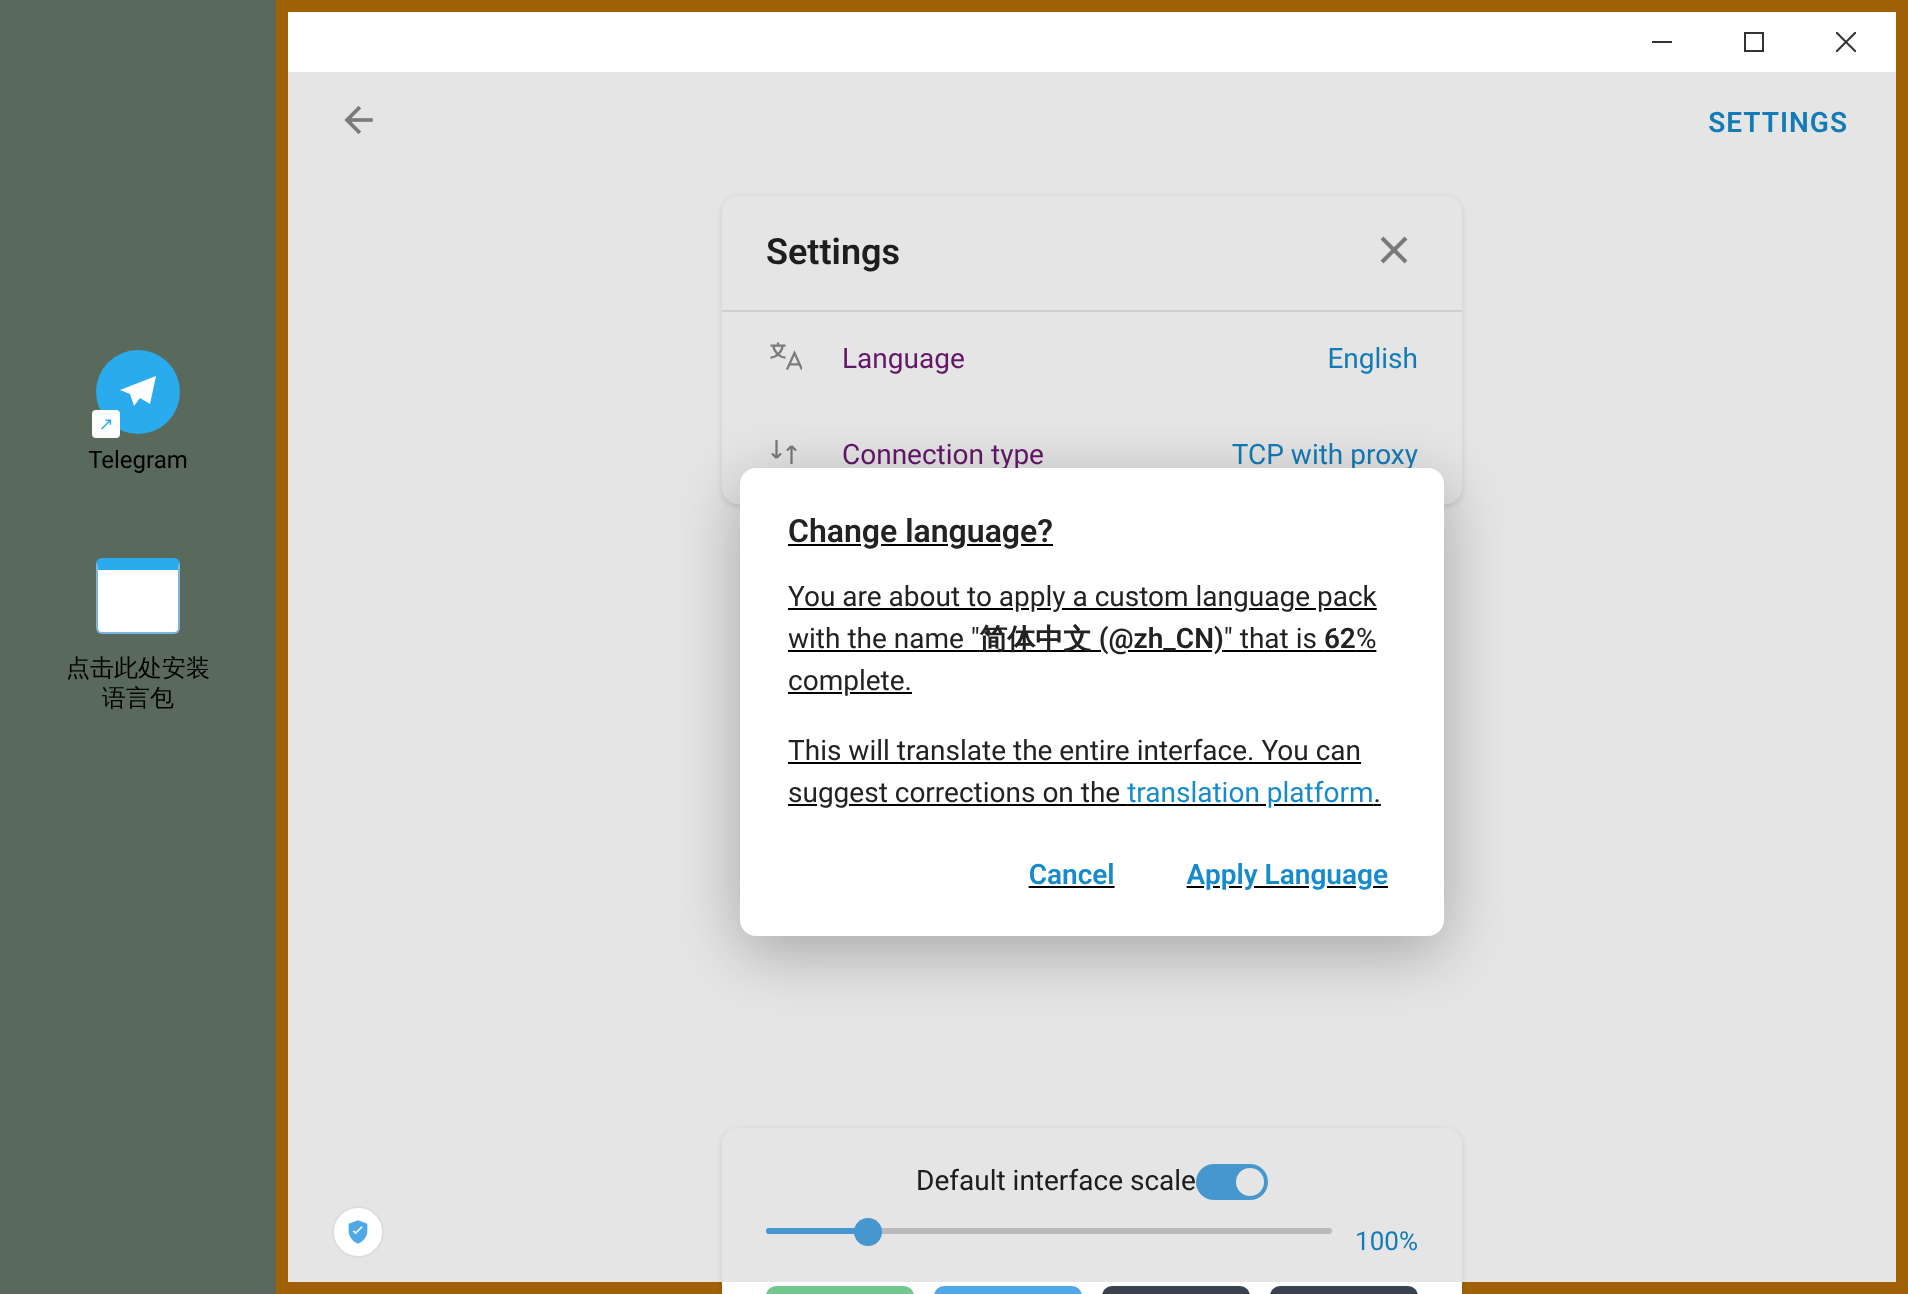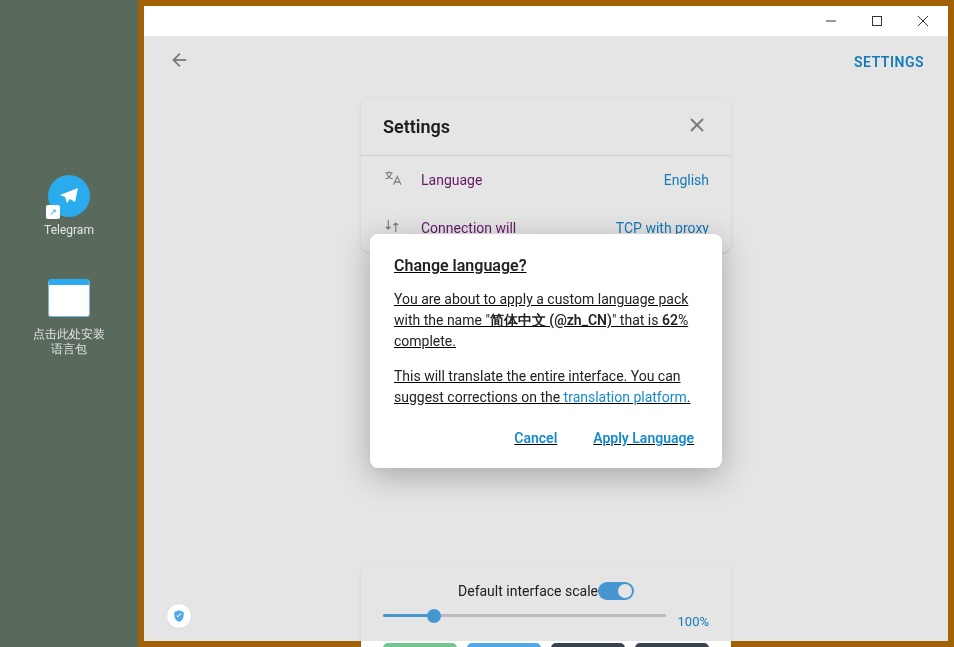--- a/index.html
+++ b/index.html
@@ -4,21 +4,21 @@
   <style>
     * { margin: 0; padding: 0; box-sizing: border-box; font-family: -apple-system, BlinkMacSystemFont, "Segoe UI", Roboto, sans-serif; }
     body { width: 954px; height: 647px; overflow: hidden; display: flex; background: #000; }
     
     .desktop-sidebar { width: 138px; height: 100%; background: #596a5d; display: flex; flex-direction: column; align-items: center; padding-top: 175px; gap: 40px; }
     .desktop-icon { display: flex; flex-direction: column; align-items: center; gap: 6px; cursor: pointer; }
     .desktop-icon-img { width: 42px; height: 42px; position: relative; }
     .telegram-circle { width: 42px; height: 42px; background: #2AABEE; border-radius: 50%; display: flex; align-items: center; justify-content: center; }
     .shortcut-badge { position: absolute; bottom: -2px; left: -2px; width: 14px; height: 14px; background: #fff; border-radius: 2px; display: flex; align-items: center; justify-content: center; font-size: 9px; color: #2AABEE; }
     .file-icon { width: 42px; height: 38px; background: #fff; border: 1px solid #7ab5e0; border-top: 6px solid #2AABEE; border-radius: 3px; position: relative; }
-    .desktop-icon-label { color: #e5e5e5; font-size: 12px; text-align: center; line-height: 1.3; }
+    .desktop-icon-label { color: #000000; font-size: 12px; text-align: center; line-height: 1.3; }
     
     .app-window { flex: 1; height: 100%; background: #f0f0f0; border: 6px solid #a16207; display: flex; flex-direction: column; position: relative; }
     .titlebar { height: 30px; background: #fff; display: flex; justify-content: flex-end; align-items: center; padding-right: 2px; }
     .titlebar-btn { width: 46px; height: 30px; display: flex; align-items: center; justify-content: center; color: #555; font-size: 14px; }
     .titlebar-btn svg { width: 10px; height: 10px; stroke: #333; stroke-width: 1; fill: none; }
     
     .app-content { flex: 1; position: relative; background: #fff; }
     .dimmer { position: absolute; inset: 0; background: rgba(0,0,0,0.1); }
     
     .header-area { position: absolute; top: 0; left: 0; right: 0; height: 52px; display: flex; align-items: center; justify-content: space-between; padding: 0 24px; }
@@ -137,21 +137,21 @@
         </div>
         <div class="settings-row-label">Language</div>
         <div class="settings-row-value">English</div>
       </div>
       <div class="settings-row">
         <div class="settings-row-icon">
           <svg viewBox="0 0 24 24">
               <path d="M7 4v12M7 16l-3-3M7 16l3-3M17 20V8M17 8l-3 3M17 8l3 3"></path>
             </svg>
         </div>
-        <div class="settings-row-label">Connection will</div>
+        <div class="settings-row-label">Connection type</div>
         <div class="settings-row-value">TCP with proxy</div>
       </div>
     </div>
 
     <div class="scale-section">
       <div class="scale-row">
         <div class="scale-label">Default interface scale</div>
         <div class="toggle"></div>
       </div>
       <div class="slider-row">

